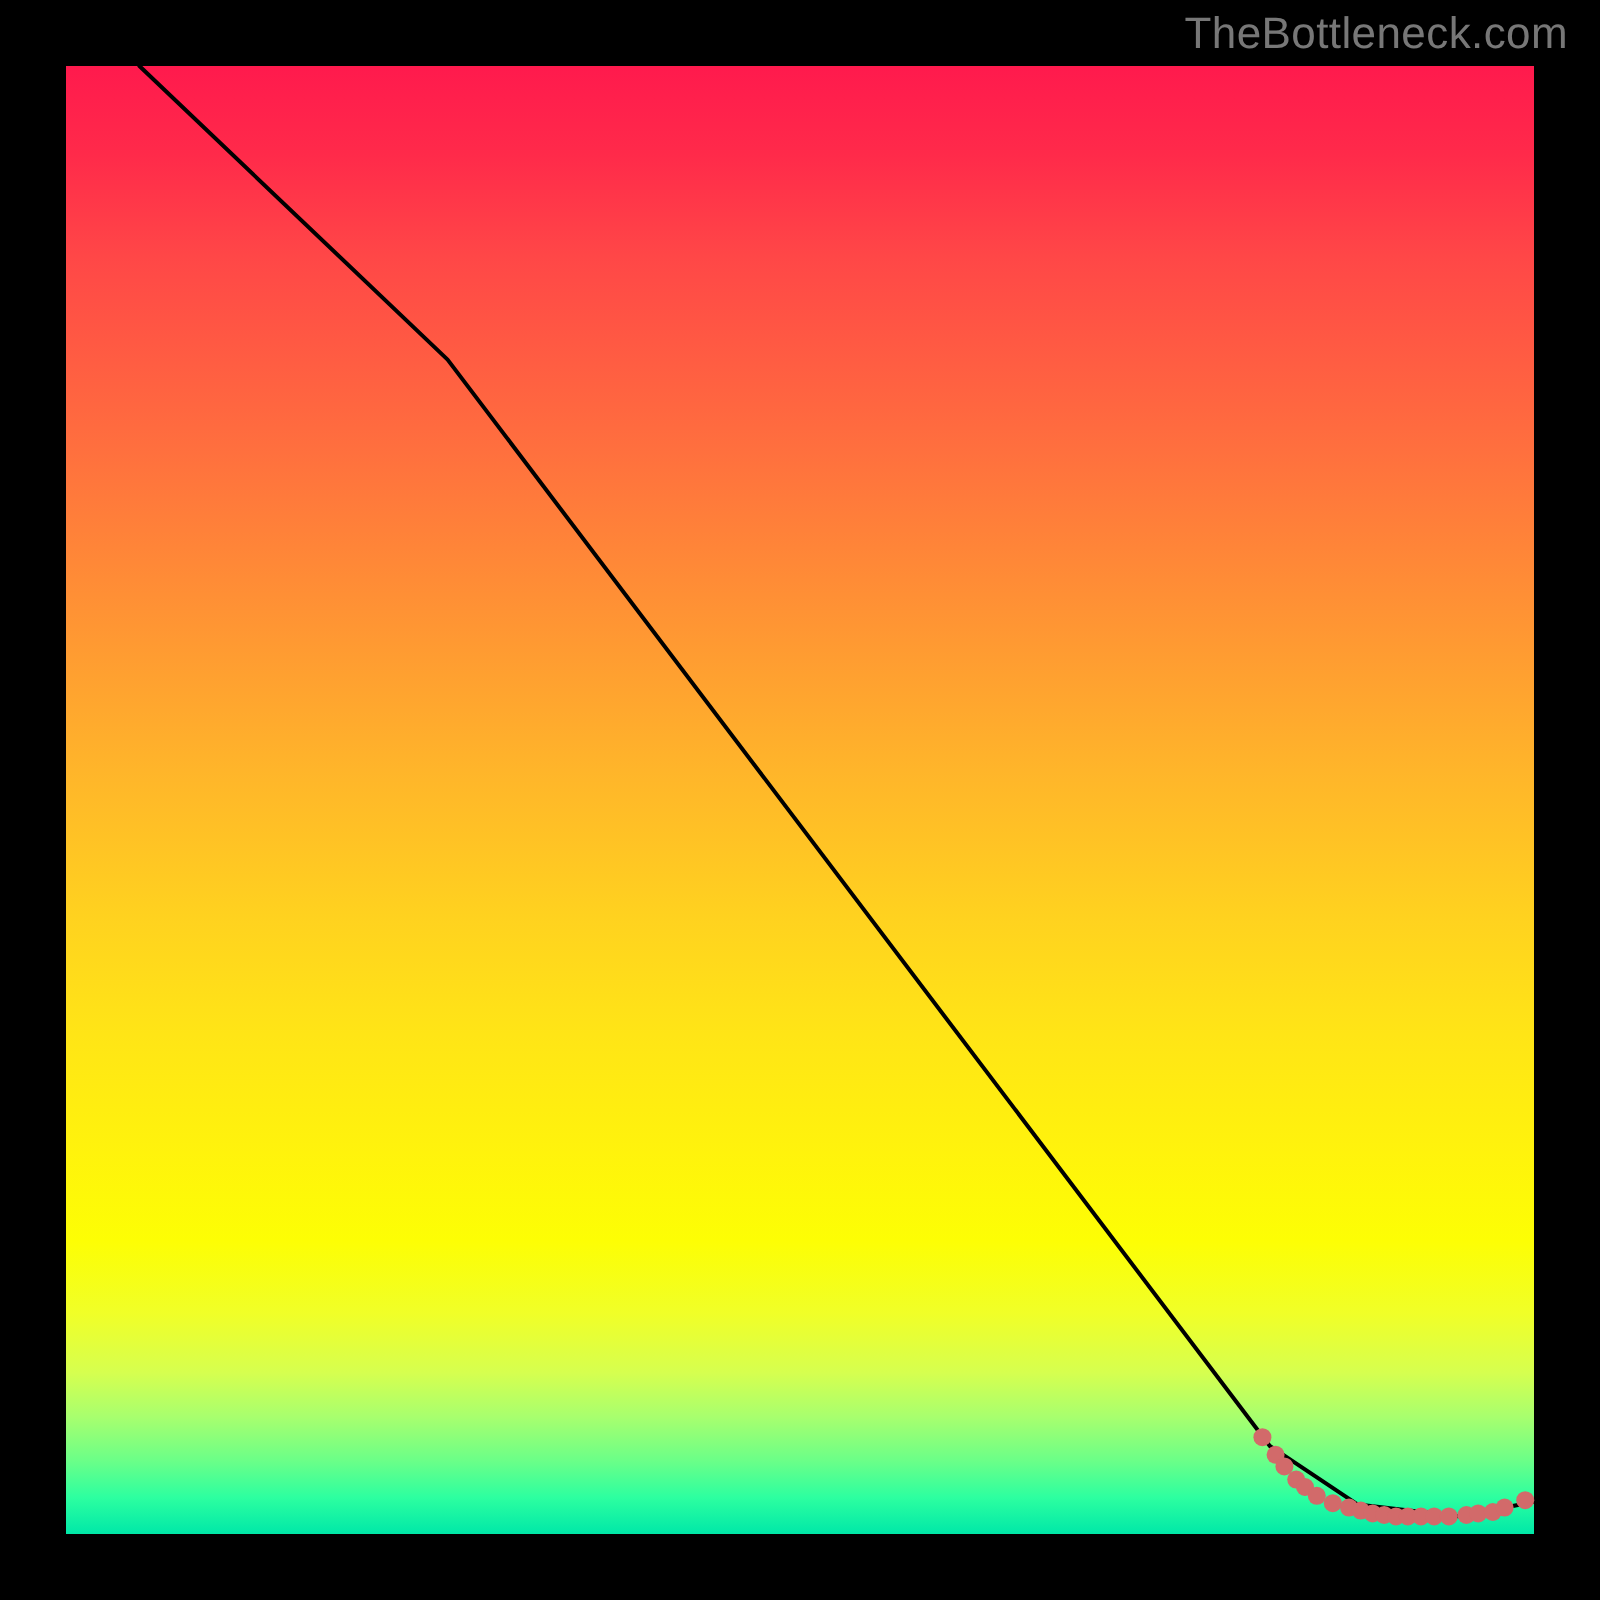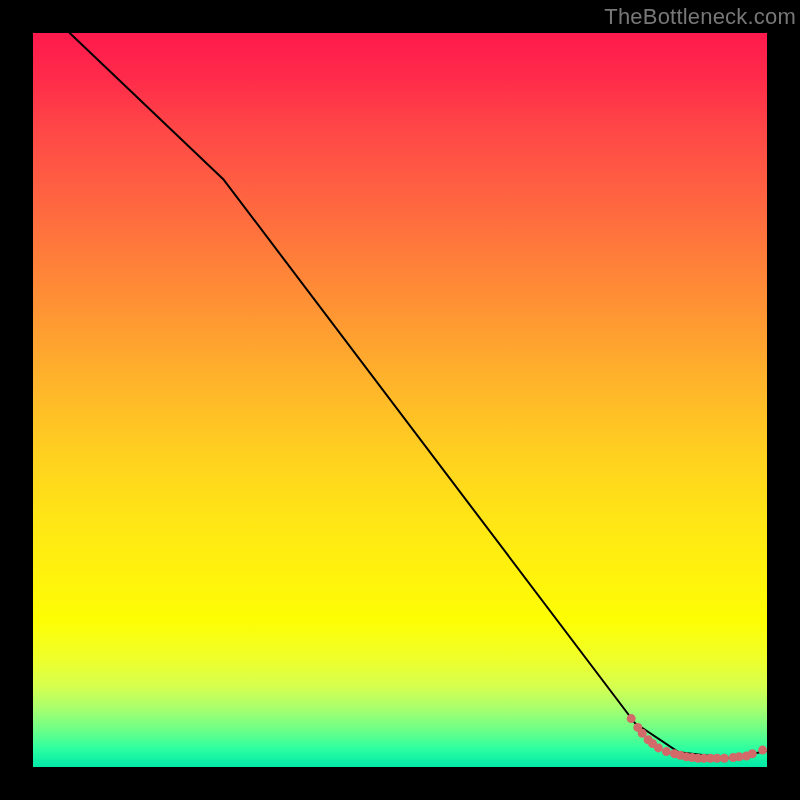--- a/index.html
+++ b/index.html
@@ -7,21 +7,21 @@
     width: 800px;
     height: 800px;
     background: #000;
     position: relative;
     font-family: Arial, Helvetica, sans-serif;
     overflow: hidden;
   }
   .attribution {
     position: absolute;
     top: 4px;
-    right: 4px;
+    right: 16px;
     color: #777;
     font-size: 22px;
     font-weight: 400;
     letter-spacing: 0.2px;
   }
   .plot-area {
     position: absolute;
     left: 33px;
     top: 33px;
     width: 734px;

